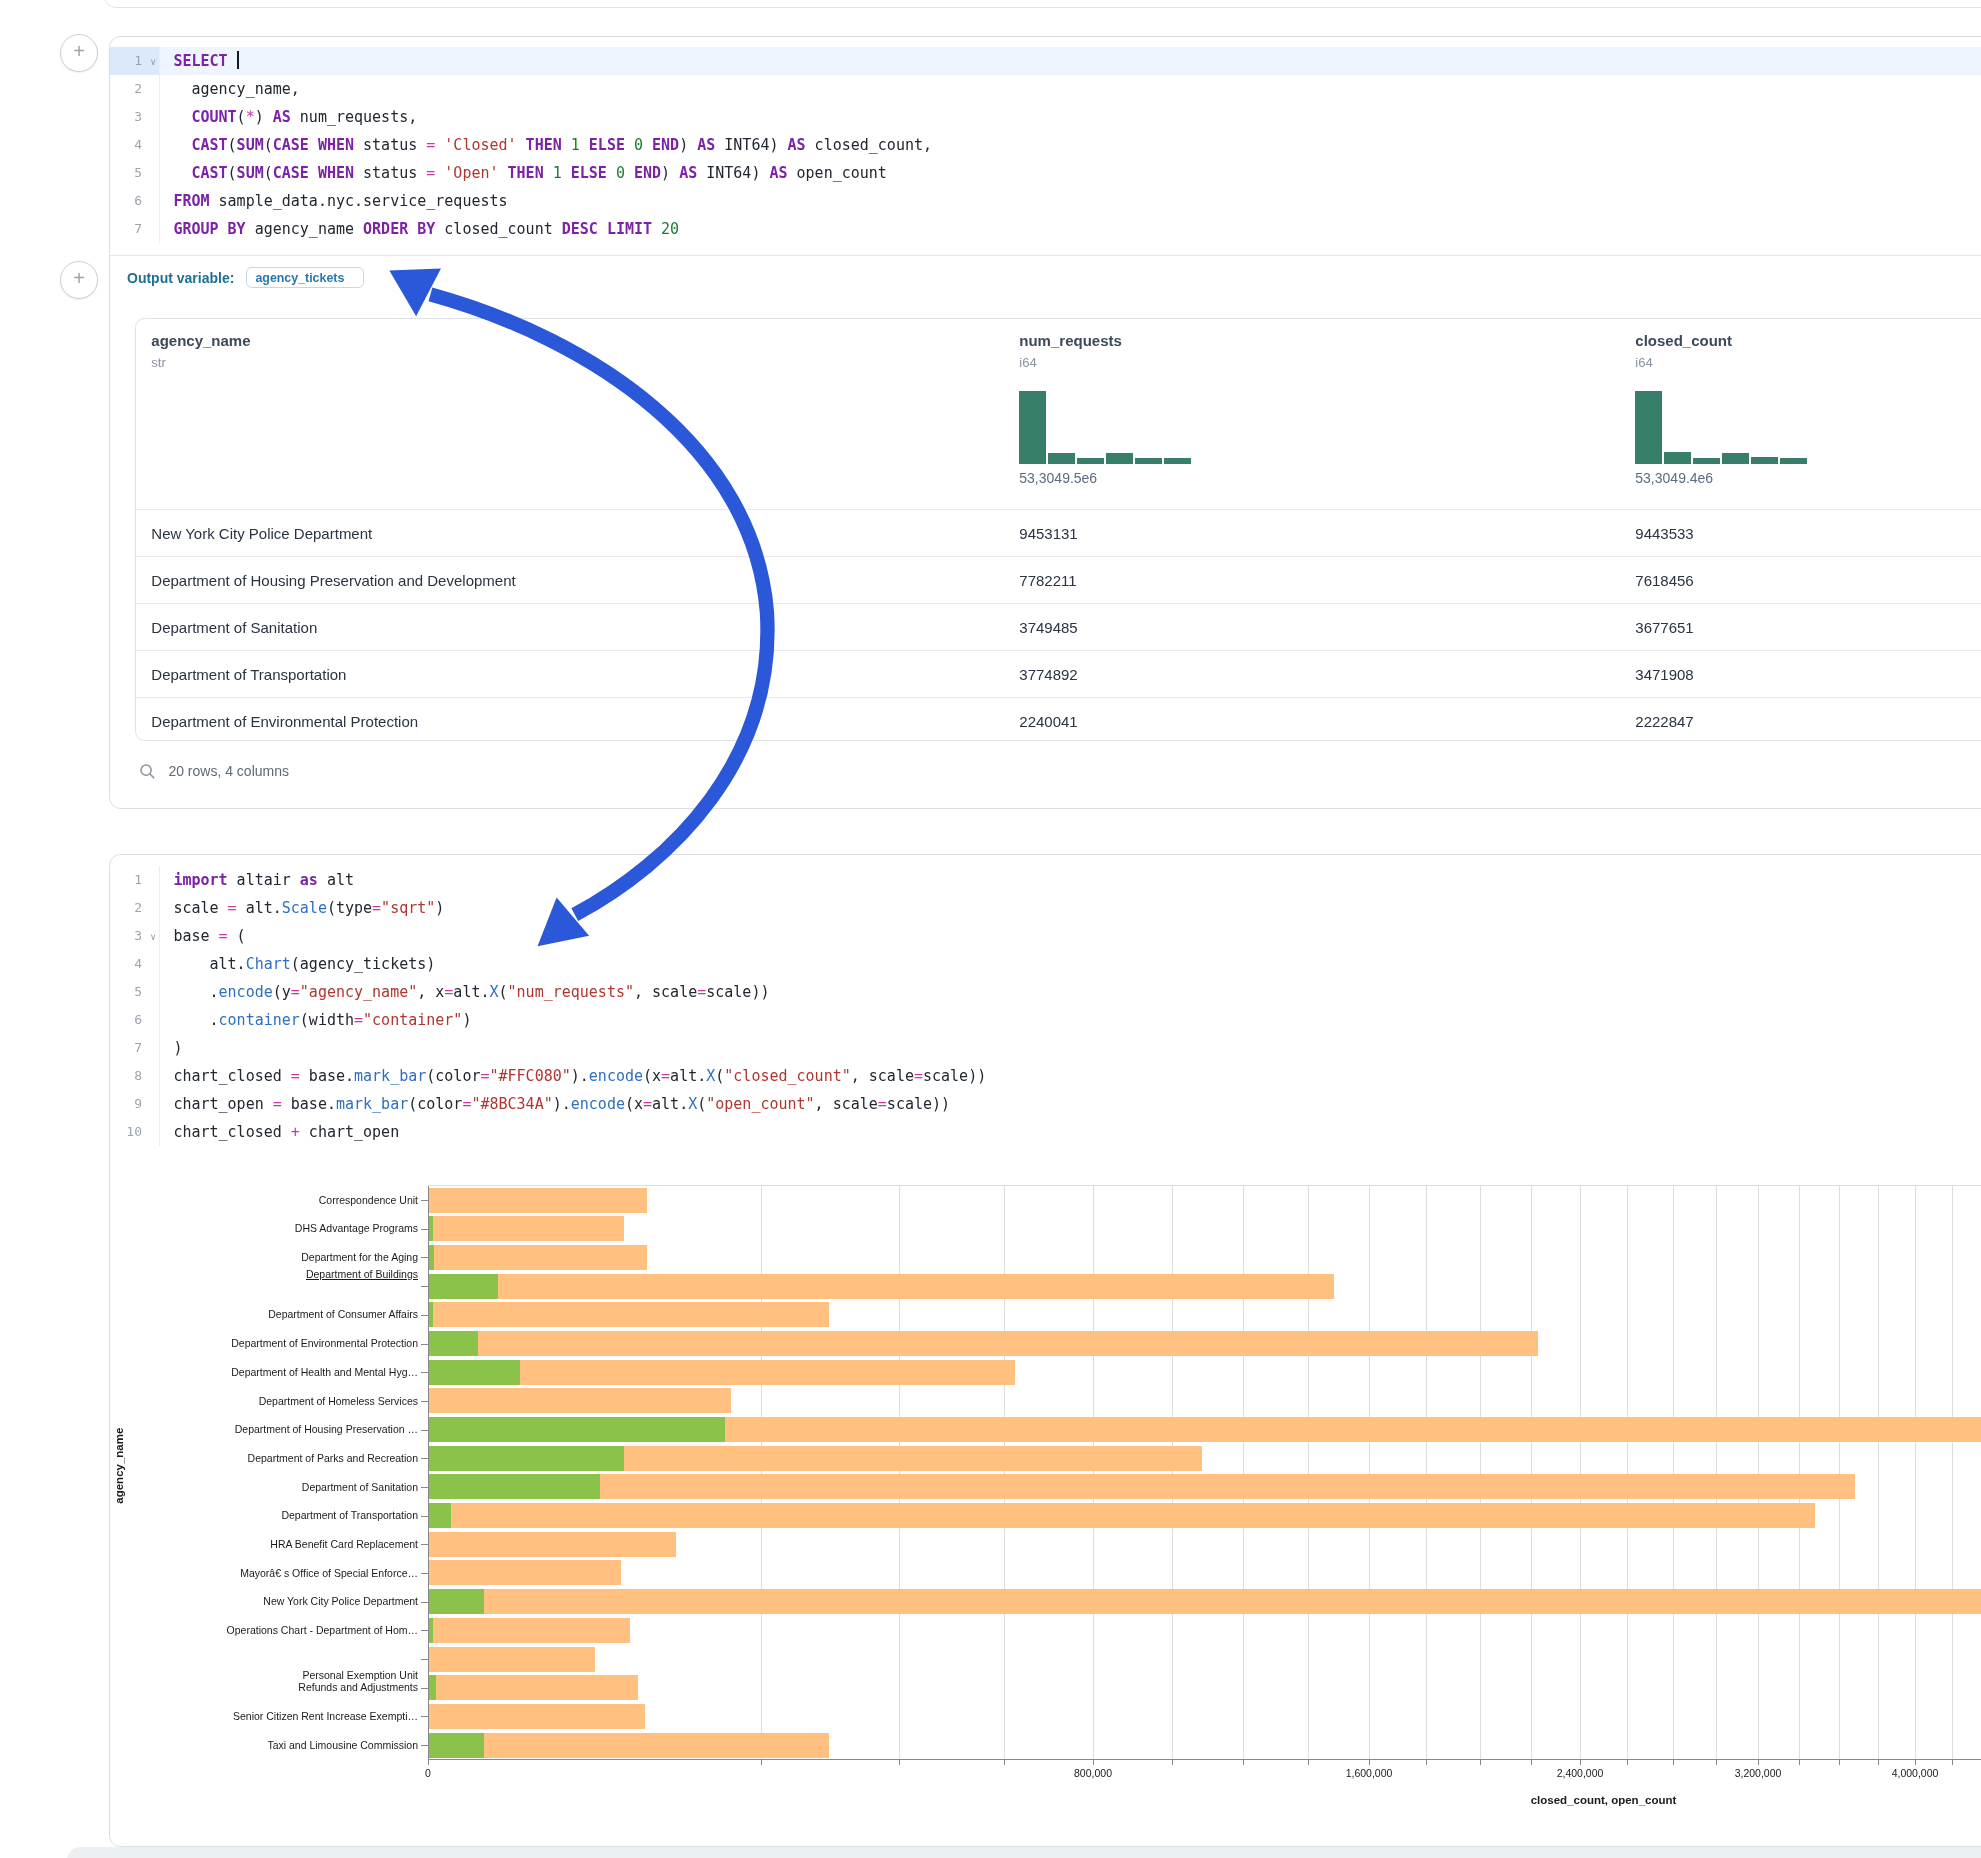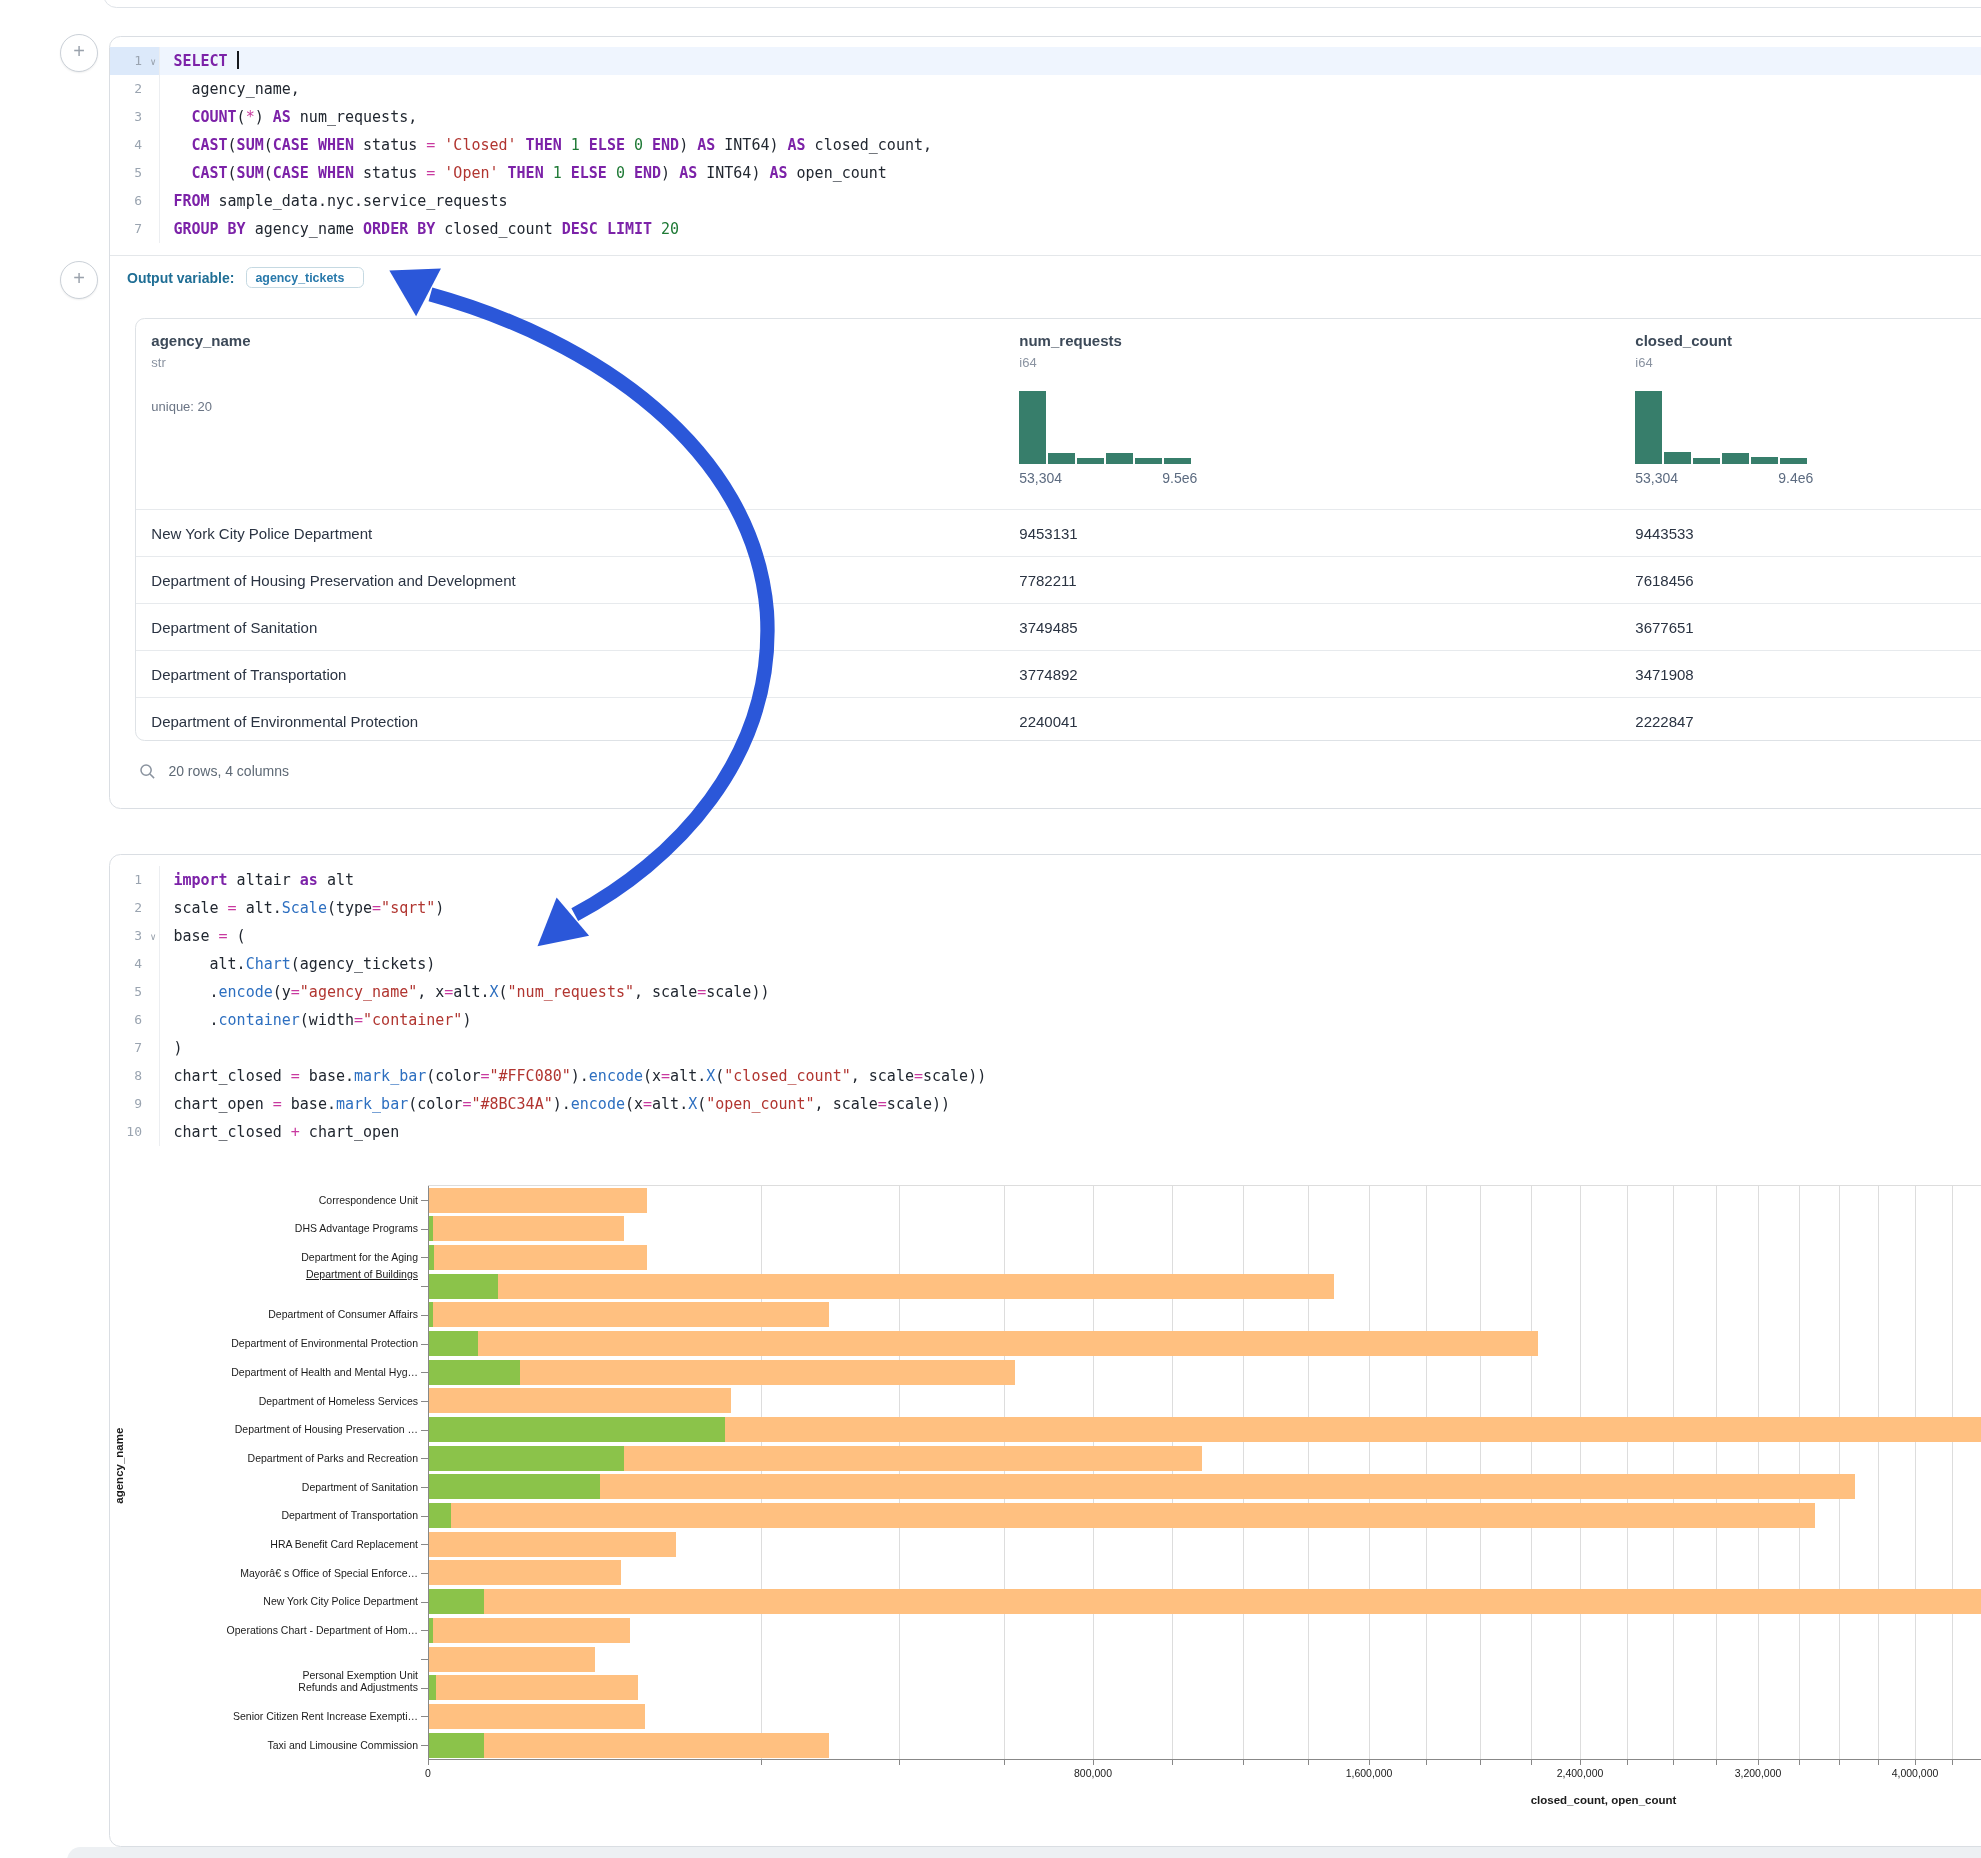--- a/index.html
+++ b/index.html
@@ -54,21 +54,21 @@
   
   .tbl{position:absolute;left:25px;top:281px;width:1864px;height:423px;background:#fff;
        border:1px solid #DEE2E6;border-radius:9.6px;overflow:hidden;box-sizing:border-box;}
   .tbl-header{display:grid;grid-template-columns:868px 616px 1fr;height:190px;}
   .th-cell{padding:13.4px 0 0 15.3px;}
   .th-name{font-size:15px;font-weight:bold;color:#3C4958;}
   .th-type{font-size:13px;color:#8A93A1;margin-top:5.7px;}
   .th-stats{margin-top:25px;font-size:13px;color:#6B7585;line-height:24px;}
   .hist{margin-top:21px;width:172px;height:73px;display:flex;align-items:flex-end;gap:1.9px;}
   .hist div{flex:1;}
-  .hist-range{width:178px;display:flex;justify-content:space-between;margin-top:5.7px;
+  .hist-range{width:178px;display:flex;justify-content:flex-start;margin-top:5.7px;
               font-size:14px;color:#5C6B80;}
   .tbl-row{display:grid;grid-template-columns:868px 616px 1fr;height:46px;
            border-top:1px solid #E7EAED;align-items:center;font-size:15px;color:#2A3342;}
   .tbl-row div{padding-left:15.3px;white-space:nowrap;overflow:hidden;}
 
   .cardA-footer{position:absolute;left:29px;top:717px;height:34px;display:flex;
                 align-items:center;gap:12.4px;}
   .cardA-footer span{font-size:14px;color:#5E6975;}
 
   
@@ -141,21 +141,20 @@
       <span class="out-label">Output variable:</span>
       <span class="out-chip">agency_tickets</span>
     </div>
 
     <div class="tbl">
       <div class="tbl-header" id="tbl-header">
           <div class="th-cell">
             <div class="th-name">agency_name</div>
             <div class="th-type">str</div>
             <div class="th-stats">
-              <div>unique: 20</div>
             </div>
           </div>
           <div class="th-cell">
             <div class="th-name">num_requests</div>
             <div class="th-type">i64</div>
             <div class="hist">
               <div style="height: 73px; background: rgb(55, 126, 107);"></div>
               <div style="height: 11.5px; background: rgb(55, 126, 107);"></div>
               <div style="height: 5.7px; background: rgb(55, 126, 107);"></div>
               <div style="height: 11.5px; background: rgb(55, 126, 107);"></div>

